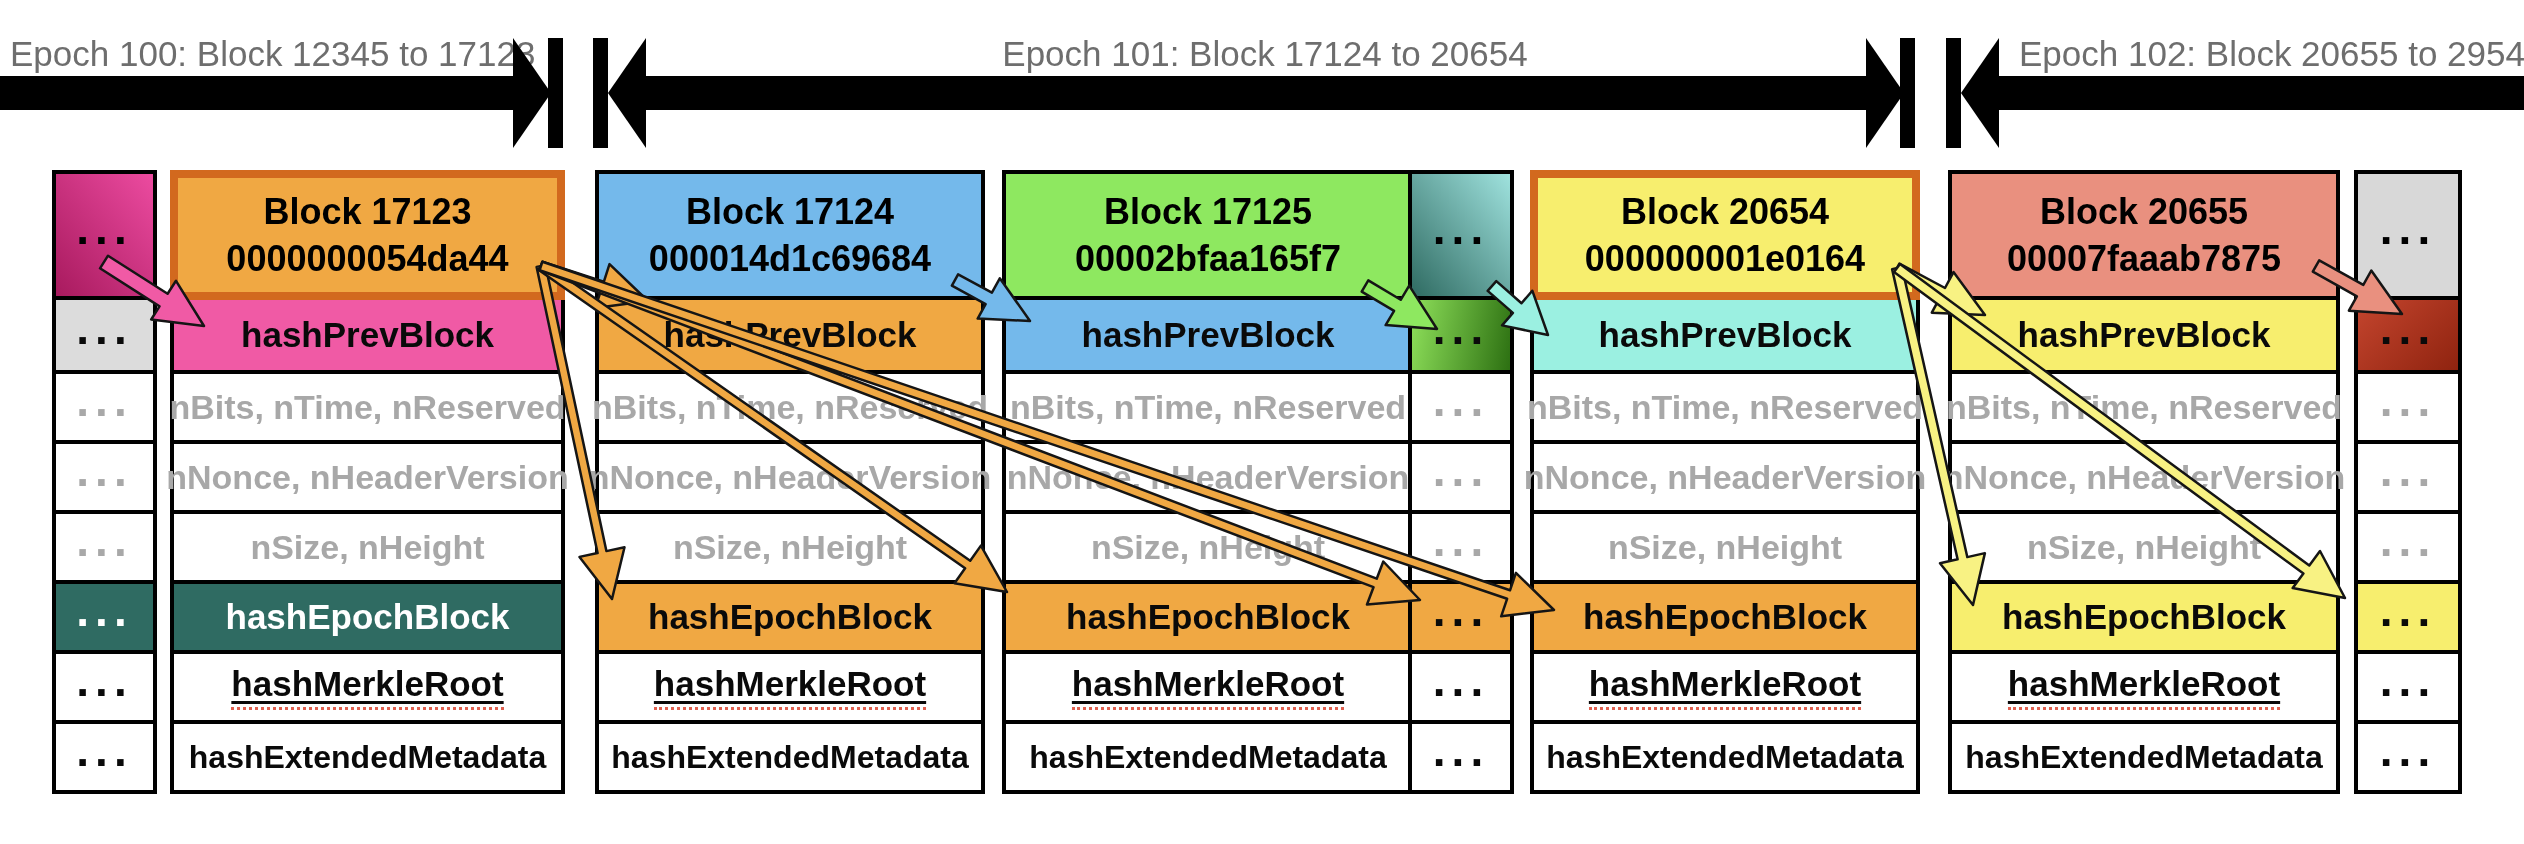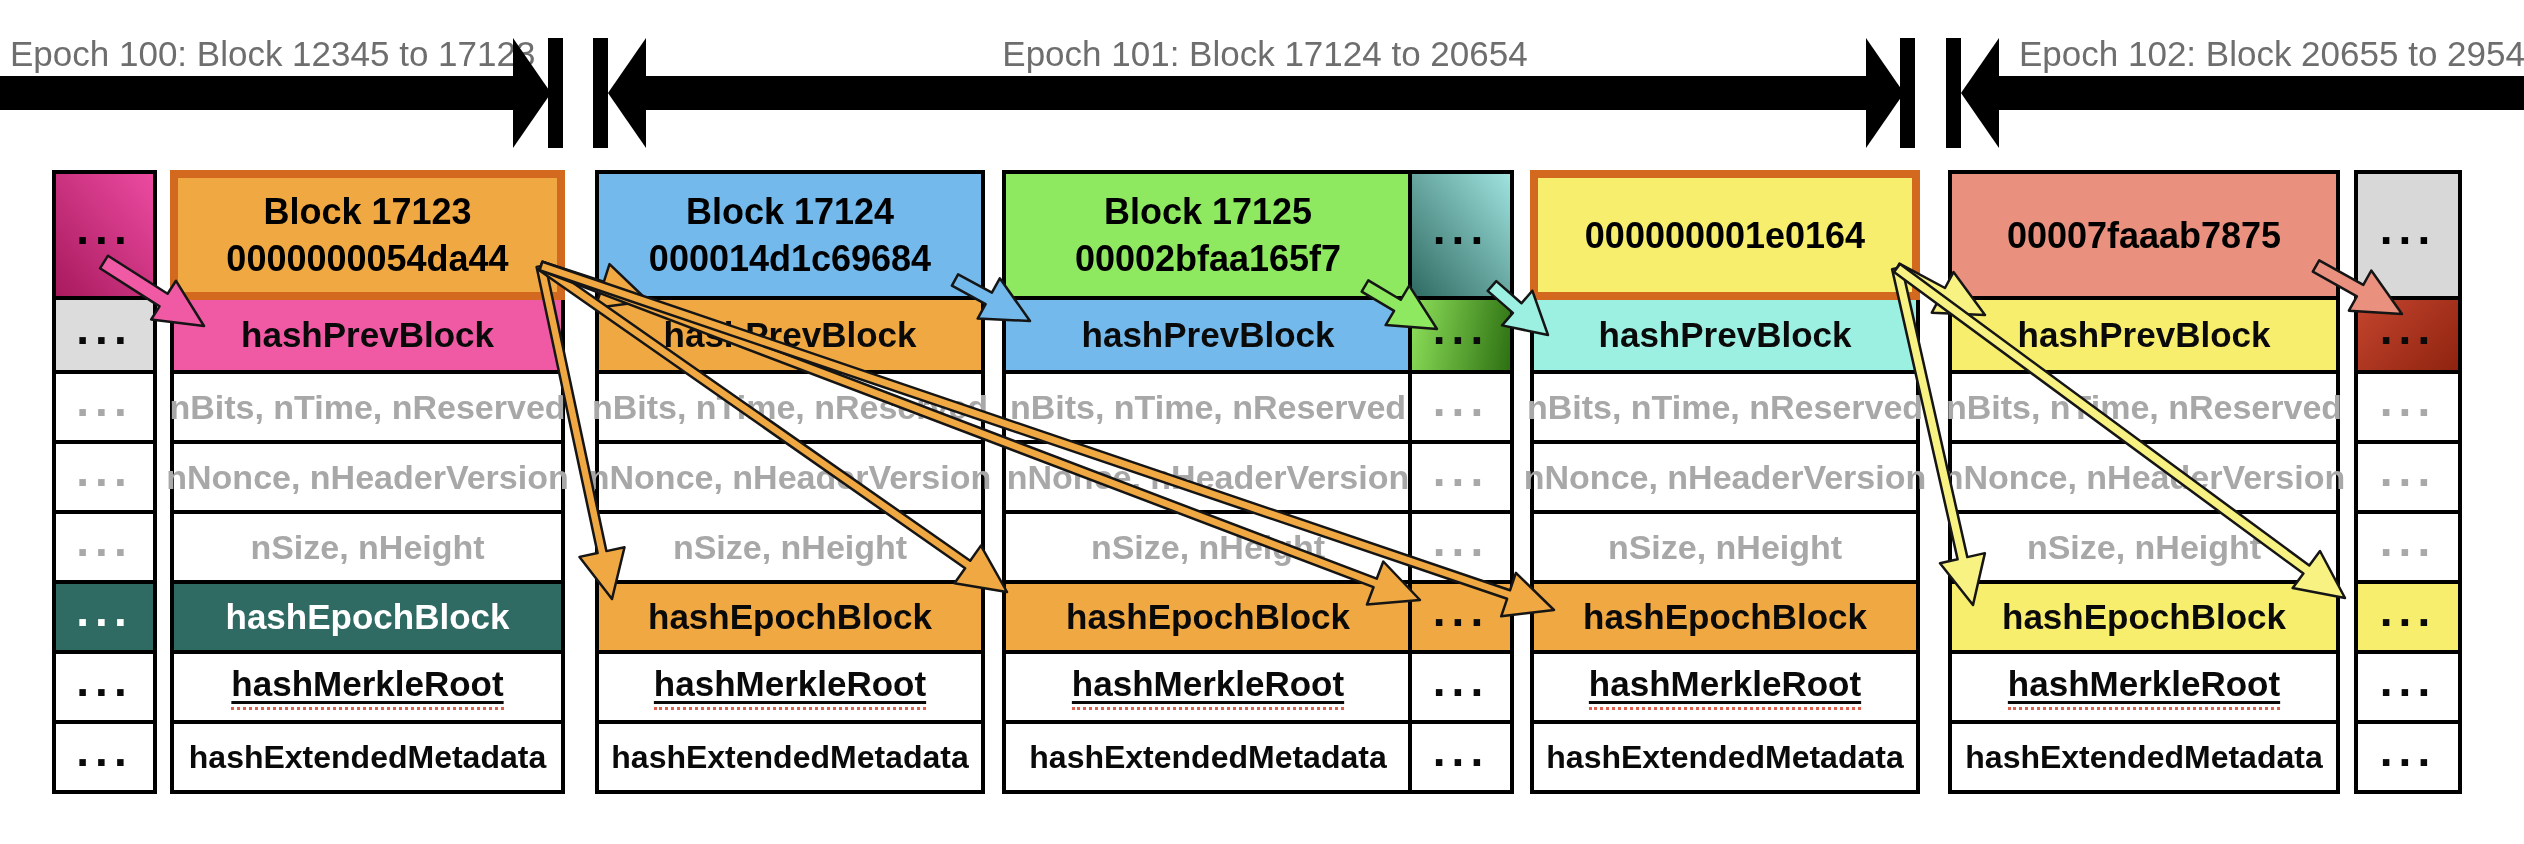--- a/index.html
+++ b/index.html
@@ -139,37 +139,39 @@
       <div class="row dots graydots">...</div>
       <div class="row dots graydots">...</div>
       <div class="row dots c-orange">...</div>
       <div class="row dots">...</div>
       <div class="row dots">...</div>
     </div>
   </div>
 
   <div class="col" style="left:1530px;width:390px;">
     <div class="hdr epochhdr c-yellow">
+      <div>Block 20654</div>
       <div>000000001e0164</div>
     </div>
     <div class="body">
       <div class="row c-cyan">hashPrevBlock</div>
       <div class="row grayrow">nBits, nTime, nReserved</div>
       <div class="row grayrow">nNonce, nHeaderVersion</div>
       <div class="row grayrow">nSize, nHeight</div>
       <div class="row c-orange">hashEpochBlock</div>
       <div class="row">
           <span class="u">hashMerkleRoot</span>
         </div>
       <div class="row meta">hashExtendedMetadata</div>
     </div>
   </div>
 
   <div class="col" style="left:1948px;width:392px;">
     <div class="hdr c-salmon">
+      <div>Block 20655</div>
       <div>00007faaab7875</div>
     </div>
     <div class="body">
       <div class="row c-yellow">hashPrevBlock</div>
       <div class="row grayrow">nBits, nTime, nReserved</div>
       <div class="row grayrow">nNonce, nHeaderVersion</div>
       <div class="row grayrow">nSize, nHeight</div>
       <div class="row c-yellow">hashEpochBlock</div>
       <div class="row">
           <span class="u">hashMerkleRoot</span>

